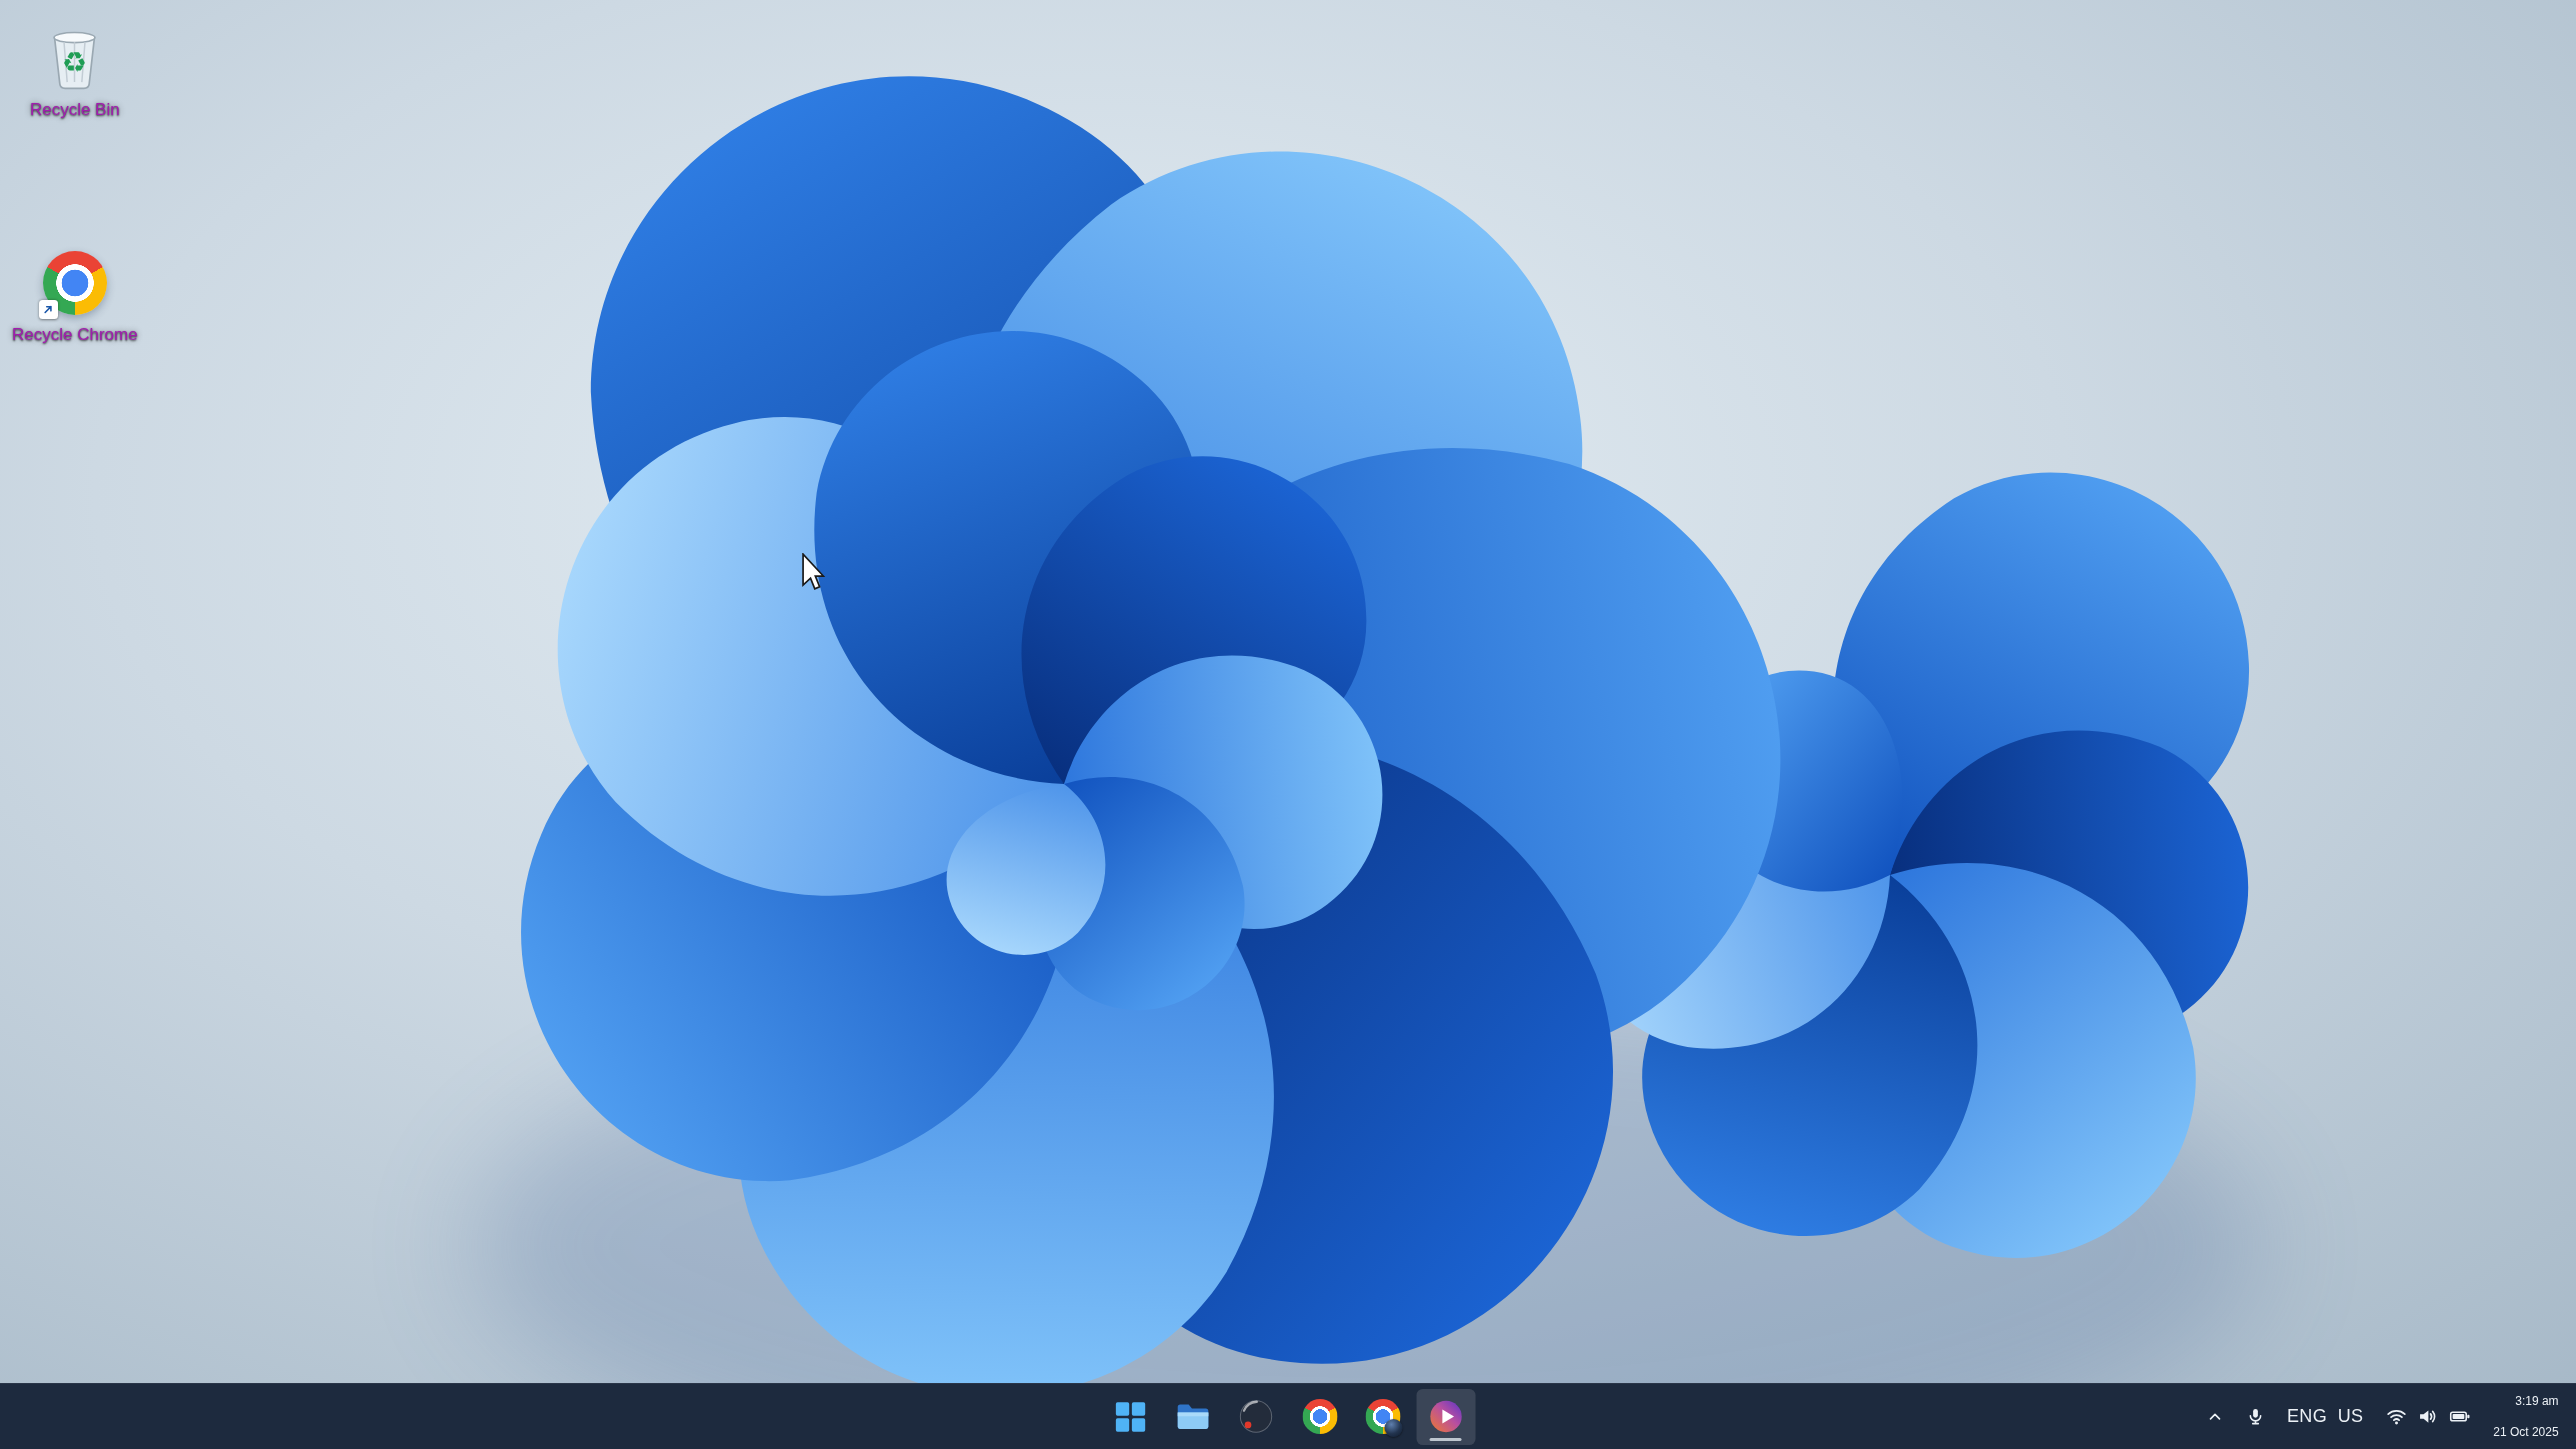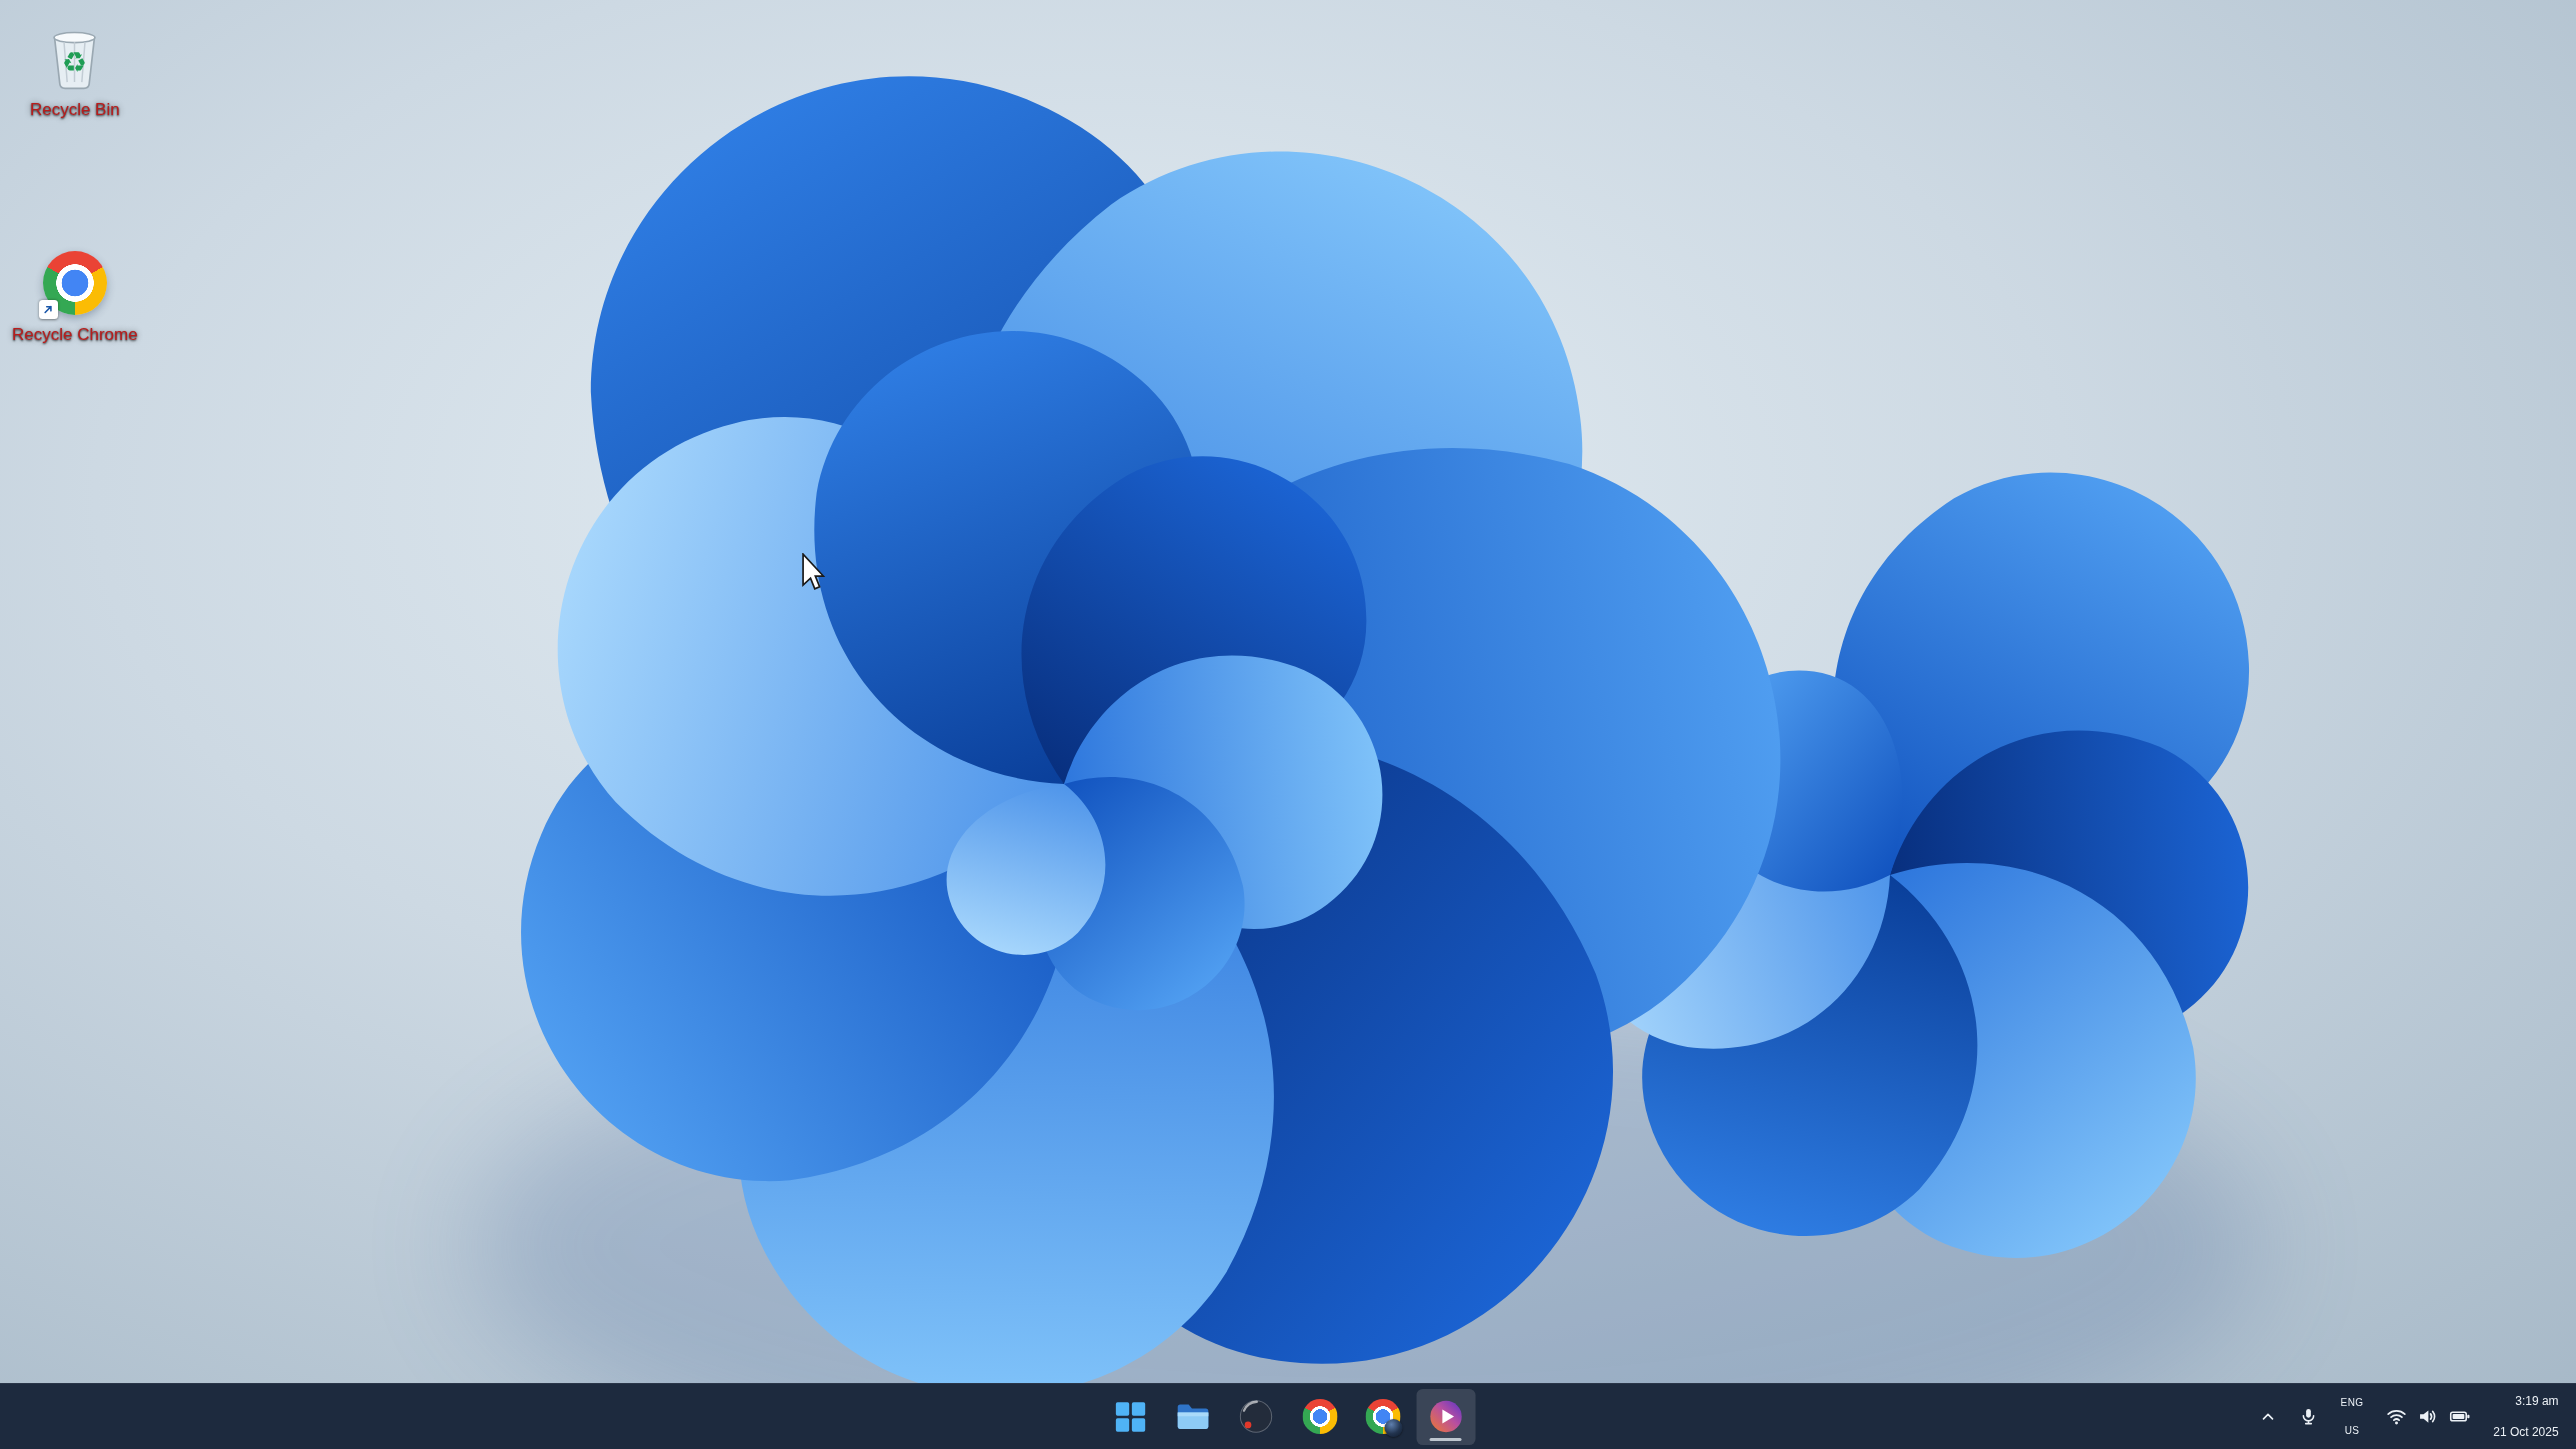--- a/index.html
+++ b/index.html
@@ -10,21 +10,21 @@
   
   .wallpaper{position:absolute;inset:0;display:block}
 
   
   .desktop-icon{position:absolute;left:9.8px;width:130px;display:flex;flex-direction:column;
                 align-items:center;gap:4.9px;cursor:pointer}
   #icon-recycle{top:21px}
   #icon-chrome{top:246px}
   #icon-profile{top:470px}
   .icon-art{width:74px;height:74px;position:relative;display:flex;align-items:center;justify-content:center}
-  .icon-label{color:#b91c1c;font-size:17px;line-height:20px;text-align:center;max-width:129px;
+  .icon-label{color:#a21caf;font-size:17px;line-height:20px;text-align:center;max-width:129px;
               text-shadow:0 1.4px 2.1px rgba(0,0,0,.8),0 0 6.3px rgba(0,0,0,.45)}
 
   .chrome-ball{border-radius:50%;
     background:
       radial-gradient(circle at 50% 50%, #4285f4 0 29%, #ffffff 30% 41%, rgba(0,0,0,0) 42%),
       conic-gradient(from 60deg, #fbbc04 0 120deg, #34a853 0 240deg, #ea4335 0);
     box-shadow:0 3.5px 8.4px rgba(20,40,70,.30);}
   .chrome-ball.big{width:64px;height:64px}
   .chrome-ball.small{width:35px;height:35px;box-shadow:none}
 
@@ -47,21 +47,21 @@
   .task-btn{width:59px;height:56px;border-radius:6.3px;display:flex;align-items:center;
             justify-content:center;position:relative;cursor:pointer}
   .task-btn.active{background:rgba(255,255,255,.13)}
   .active-indicator{position:absolute;bottom:3.5px;left:50%;transform:translateX(-50%);
                     width:32px;height:3.5px;border-radius:2.1px;background:#ccd4dd;opacity:.9}
   .icon-wrap{position:relative;width:36px;height:36px;display:flex;align-items:center;justify-content:center}
 
   .tray{position:absolute;right:8.4px;top:0;height:100%;display:flex;align-items:center;gap:4.2px}
   .tray-btn{display:flex;align-items:center;justify-content:center;gap:10.5px;height:50px;
             padding:0 9px;border-radius:5.6px;color:#ecf1f6;cursor:pointer}
-  .lang{display:flex;flex-direction:column;align-items:center;font-size:10px;line-height:17px;letter-spacing:0.4px}
+  .lang{display:flex;flex-direction:row;align-items:center;font-size:18px;line-height:17px;letter-spacing:0.4px}
   .clock{display:flex;flex-direction:column;align-items:flex-end;font-size:12px;line-height:20px}
 </style>
 </head>
 <body>
 
 <div class="stage">
 
   <svg class="wallpaper" viewBox="0 0 3680 2070" preserveAspectRatio="xMidYMid slice">
     <defs>
       <radialGradient id="bgGrad" cx="42%" cy="34%" r="85%">

